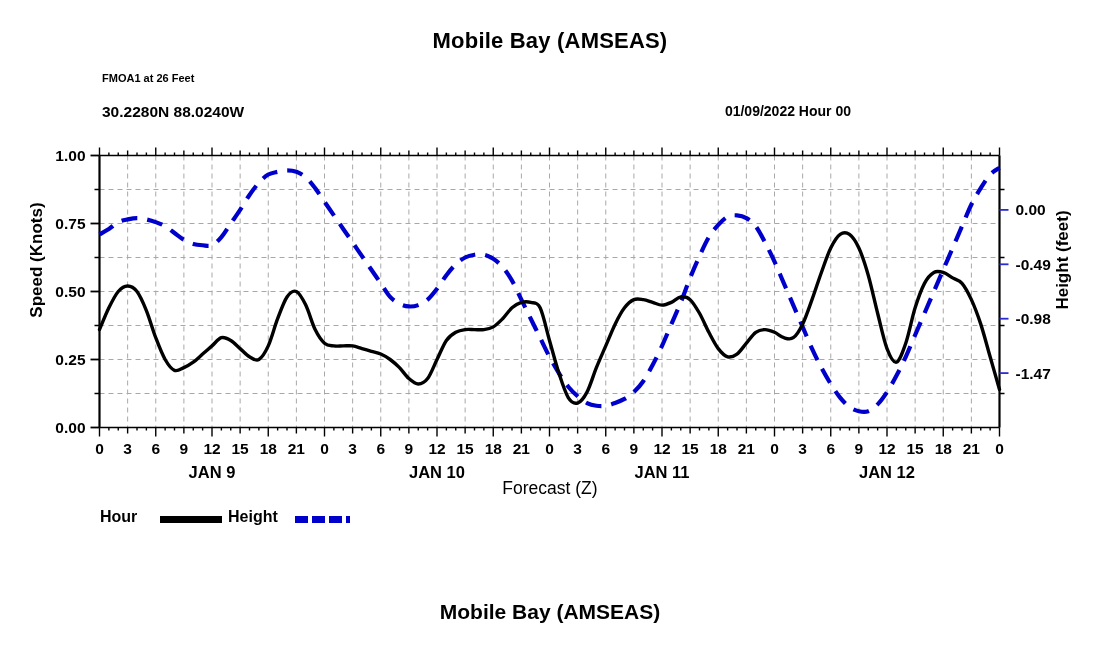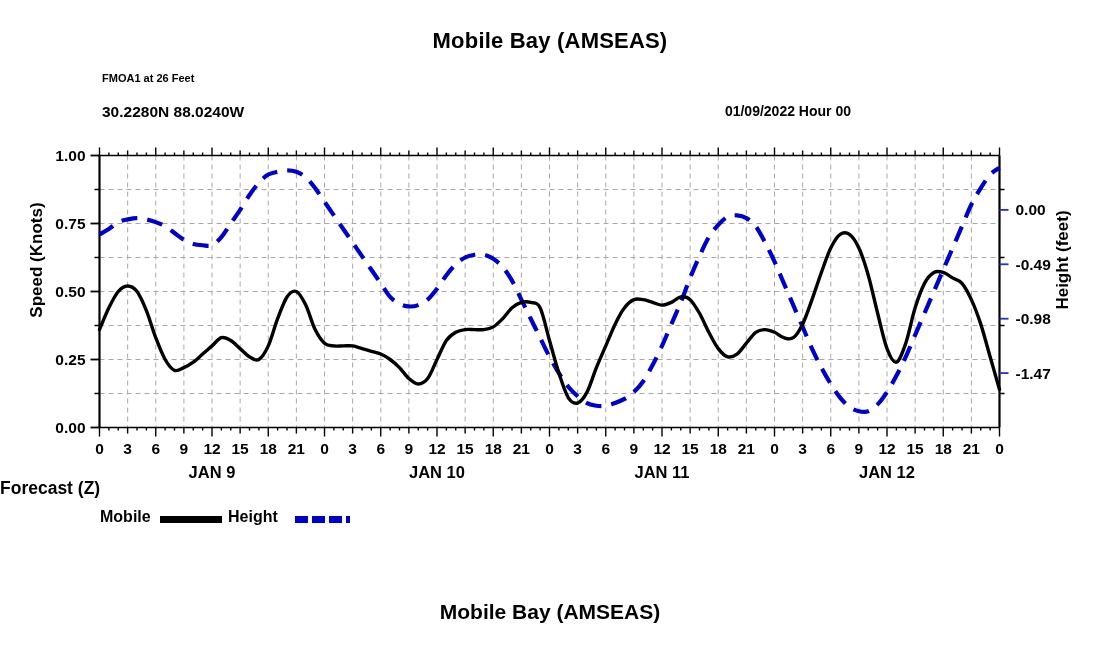--- a/index.html
+++ b/index.html
@@ -94,22 +94,23 @@
     font-size: 17px;
     font-weight: bold;
     transform: rotate(-90deg);
     transform-origin: center center;
   }
   .xlabel {
     position: absolute;
     left: 0;
     top: 478px;
     width: 1100px;
+    text-align: center;
     font-size: 17.5px;
-    font-weight: bold;
+    font-weight: normal;
   }
   .plot-svg {
     position: absolute;
     left: 0; top: 0;
   }
   .tick-text {
     font-family: "Liberation Sans", sans-serif;
     font-size: 15.5px;
     font-weight: bold;
     fill: #000000;
@@ -448,20 +449,20 @@
       <text x="971.375" y="453.5" text-anchor="middle" class="hour-text">21</text>
       <text x="999.5" y="453.5" text-anchor="middle" class="hour-text">0</text>
       <text x="212" y="477.5" text-anchor="middle" class="day-text">JAN 9</text>
       <text x="437" y="477.5" text-anchor="middle" class="day-text">JAN 10</text>
       <text x="662" y="477.5" text-anchor="middle" class="day-text">JAN 11</text>
       <text x="887" y="477.5" text-anchor="middle" class="day-text">JAN 12</text>
       <path d="M 99.50 234.38 C 101.06 233.47, 105.75 230.98, 108.88 228.94 C 112.00 226.90, 115.13 223.73, 118.25 222.14 C 121.38 220.55, 124.50 220.10, 127.63 219.42 C 130.75 218.74, 133.88 218.06, 137.00 218.06 C 140.13 218.06, 143.25 218.74, 146.38 219.42 C 149.50 220.10, 152.63 221.01, 155.75 222.14 C 158.88 223.27, 162.00 224.41, 165.13 226.22 C 168.25 228.03, 171.38 230.75, 174.50 233.02 C 177.63 235.29, 180.75 238.01, 183.88 239.82 C 187.00 241.63, 190.13 242.99, 193.25 243.90 C 196.38 244.81, 199.50 245.03, 202.63 245.26 C 205.75 245.49, 208.88 246.62, 212.00 245.26 C 215.13 243.90, 218.25 240.73, 221.38 237.10 C 224.50 233.47, 227.63 228.03, 230.75 223.50 C 233.88 218.97, 237.00 214.66, 240.13 209.90 C 243.25 205.14, 246.38 199.47, 249.50 194.94 C 252.63 190.41, 255.75 186.10, 258.88 182.70 C 262.00 179.30, 265.13 176.35, 268.25 174.54 C 271.38 172.73, 274.50 172.50, 277.63 171.82 C 280.75 171.14, 283.88 170.46, 287.00 170.46 C 290.13 170.46, 293.25 170.69, 296.38 171.82 C 299.50 172.95, 302.63 174.54, 305.75 177.26 C 308.88 179.98, 312.00 184.06, 315.13 188.14 C 318.25 192.22, 321.38 197.21, 324.50 201.74 C 327.63 206.27, 330.75 210.81, 333.88 215.34 C 337.00 219.87, 340.13 224.41, 343.25 228.94 C 346.38 233.47, 349.50 238.01, 352.63 242.54 C 355.75 247.07, 358.88 251.61, 362.00 256.14 C 365.13 260.67, 368.25 265.21, 371.38 269.74 C 374.50 274.27, 377.63 278.81, 380.75 283.34 C 383.88 287.87, 387.00 293.54, 390.13 296.94 C 393.25 300.34, 396.38 302.15, 399.50 303.74 C 402.63 305.33, 405.75 306.23, 408.88 306.46 C 412.00 306.69, 415.13 306.23, 418.25 305.10 C 421.38 303.97, 424.50 302.38, 427.63 299.66 C 430.75 296.94, 433.88 292.86, 437.00 288.78 C 440.13 284.70, 443.25 279.26, 446.38 275.18 C 449.50 271.10, 452.63 267.25, 455.75 264.30 C 458.88 261.35, 462.00 259.09, 465.13 257.50 C 468.25 255.91, 471.38 255.23, 474.50 254.78 C 477.63 254.33, 480.75 254.10, 483.88 254.78 C 487.00 255.46, 490.13 256.82, 493.25 258.86 C 496.38 260.90, 499.50 263.39, 502.63 267.02 C 505.75 270.65, 508.88 275.18, 512.00 280.62 C 515.13 286.06, 518.25 293.31, 521.38 299.66 C 524.50 306.01, 527.63 312.35, 530.75 318.70 C 533.88 325.05, 537.00 331.39, 540.13 337.74 C 543.25 344.09, 546.38 350.89, 549.50 356.78 C 552.63 362.67, 555.75 368.11, 558.88 373.10 C 562.00 378.09, 565.13 382.85, 568.25 386.70 C 571.38 390.55, 574.50 393.50, 577.63 396.22 C 580.75 398.94, 583.88 401.43, 587.00 403.02 C 590.13 404.61, 593.25 405.29, 596.38 405.74 C 599.50 406.19, 602.63 406.19, 605.75 405.74 C 608.88 405.29, 612.00 404.15, 615.13 403.02 C 618.25 401.89, 621.38 400.75, 624.50 398.94 C 627.63 397.13, 630.75 395.09, 633.88 392.14 C 637.00 389.19, 640.13 385.79, 643.25 381.26 C 646.38 376.73, 649.50 370.83, 652.63 364.94 C 655.75 359.05, 658.88 352.70, 662.00 345.90 C 665.13 339.10, 668.25 331.39, 671.38 324.14 C 674.50 316.89, 677.63 310.09, 680.75 302.38 C 683.88 294.67, 687.00 285.61, 690.13 277.90 C 693.25 270.19, 696.38 262.94, 699.50 256.14 C 702.63 249.34, 705.75 242.31, 708.88 237.10 C 712.00 231.89, 715.13 228.26, 718.25 224.86 C 721.38 221.46, 724.50 218.29, 727.63 216.70 C 730.75 215.11, 733.88 215.11, 737.00 215.34 C 740.13 215.57, 743.25 216.25, 746.38 218.06 C 749.50 219.87, 752.63 222.14, 755.75 226.22 C 758.88 230.30, 762.00 236.65, 765.13 242.54 C 768.25 248.43, 771.38 254.78, 774.50 261.58 C 777.63 268.38, 780.75 276.09, 783.88 283.34 C 787.00 290.59, 790.13 297.85, 793.25 305.10 C 796.38 312.35, 799.50 319.61, 802.63 326.86 C 805.75 334.11, 808.88 341.82, 812.00 348.62 C 815.13 355.42, 818.25 361.77, 821.38 367.66 C 824.50 373.55, 827.63 378.99, 830.75 383.98 C 833.88 388.97, 837.00 393.73, 840.13 397.58 C 843.25 401.43, 846.38 404.83, 849.50 407.10 C 852.63 409.37, 855.75 410.50, 858.88 411.18 C 862.00 411.86, 865.13 412.31, 868.25 411.18 C 871.38 410.05, 874.50 407.55, 877.63 404.38 C 880.75 401.21, 883.88 396.90, 887.00 392.14 C 890.13 387.38, 893.25 381.71, 896.38 375.82 C 899.50 369.93, 902.63 363.58, 905.75 356.78 C 908.88 349.98, 912.00 342.27, 915.13 335.02 C 918.25 327.77, 921.38 320.51, 924.50 313.26 C 927.63 306.01, 930.75 298.75, 933.88 291.50 C 937.00 284.25, 940.13 276.99, 943.25 269.74 C 946.38 262.49, 949.50 255.23, 952.63 247.98 C 955.75 240.73, 958.88 233.47, 962.00 226.22 C 965.13 218.97, 968.25 210.81, 971.38 204.46 C 974.50 198.11, 977.63 193.13, 980.75 188.14 C 983.88 183.15, 987.00 177.94, 990.13 174.54 C 993.25 171.14, 997.94 168.87, 999.50 167.74" fill="none" stroke="#0000CC" stroke-width="4.2" stroke-dasharray="16,10" stroke-linecap="butt"></path>
       <path d="M 99.50 329.58 C 101.06 325.95, 105.75 314.17, 108.88 307.82 C 112.00 301.47, 115.13 295.13, 118.25 291.50 C 121.38 287.87, 124.50 286.06, 127.63 286.06 C 130.75 286.06, 133.88 287.42, 137.00 291.50 C 140.13 295.58, 143.25 302.83, 146.38 310.54 C 149.50 318.25, 152.63 329.58, 155.75 337.74 C 158.88 345.90, 162.00 354.06, 165.13 359.50 C 168.25 364.94, 171.38 369.02, 174.50 370.38 C 177.63 371.74, 180.75 369.02, 183.88 367.66 C 187.00 366.30, 190.13 364.49, 193.25 362.22 C 196.38 359.95, 199.50 356.78, 202.63 354.06 C 205.75 351.34, 208.88 348.62, 212.00 345.90 C 215.13 343.18, 218.25 338.65, 221.38 337.74 C 224.50 336.83, 227.63 338.65, 230.75 340.46 C 233.88 342.27, 237.00 345.90, 240.13 348.62 C 243.25 351.34, 246.38 354.97, 249.50 356.78 C 252.63 358.59, 255.75 361.31, 258.88 359.50 C 262.00 357.69, 265.13 352.70, 268.25 345.90 C 271.38 339.10, 274.50 326.86, 277.63 318.70 C 280.75 310.54, 283.88 301.47, 287.00 296.94 C 290.13 292.41, 293.25 290.14, 296.38 291.50 C 299.50 292.86, 302.63 298.75, 305.75 305.10 C 308.88 311.45, 312.00 323.23, 315.13 329.58 C 318.25 335.93, 321.38 340.46, 324.50 343.18 C 327.63 345.90, 330.75 345.45, 333.88 345.90 C 337.00 346.35, 340.13 345.90, 343.25 345.90 C 346.38 345.90, 349.50 345.45, 352.63 345.90 C 355.75 346.35, 358.88 347.71, 362.00 348.62 C 365.13 349.53, 368.25 350.43, 371.38 351.34 C 374.50 352.25, 377.63 352.70, 380.75 354.06 C 383.88 355.42, 387.00 357.23, 390.13 359.50 C 393.25 361.77, 396.38 364.49, 399.50 367.66 C 402.63 370.83, 405.75 375.82, 408.88 378.54 C 412.00 381.26, 415.13 383.98, 418.25 383.98 C 421.38 383.98, 424.50 382.62, 427.63 378.54 C 430.75 374.46, 433.88 365.85, 437.00 359.50 C 440.13 353.15, 443.25 344.99, 446.38 340.46 C 449.50 335.93, 452.63 334.11, 455.75 332.30 C 458.88 330.49, 462.00 330.03, 465.13 329.58 C 468.25 329.13, 471.38 329.58, 474.50 329.58 C 477.63 329.58, 480.75 330.03, 483.88 329.58 C 487.00 329.13, 490.13 328.67, 493.25 326.86 C 496.38 325.05, 499.50 321.87, 502.63 318.70 C 505.75 315.53, 508.88 310.54, 512.00 307.82 C 515.13 305.10, 518.25 303.29, 521.38 302.38 C 524.50 301.47, 527.63 301.47, 530.75 302.38 C 533.88 303.29, 537.00 301.47, 540.13 307.82 C 543.25 314.17, 546.38 329.58, 549.50 340.46 C 552.63 351.34, 555.75 363.58, 558.88 373.10 C 562.00 382.62, 565.13 392.59, 568.25 397.58 C 571.38 402.57, 574.50 403.93, 577.63 403.02 C 580.75 402.11, 583.88 398.03, 587.00 392.14 C 590.13 386.25, 593.25 375.37, 596.38 367.66 C 599.50 359.95, 602.63 353.15, 605.75 345.90 C 608.88 338.65, 612.00 330.49, 615.13 324.14 C 618.25 317.79, 621.38 311.90, 624.50 307.82 C 627.63 303.74, 630.75 301.02, 633.88 299.66 C 637.00 298.30, 640.13 299.21, 643.25 299.66 C 646.38 300.11, 649.50 301.47, 652.63 302.38 C 655.75 303.29, 658.88 305.10, 662.00 305.10 C 665.13 305.10, 668.25 303.74, 671.38 302.38 C 674.50 301.02, 677.63 297.39, 680.75 296.94 C 683.88 296.49, 687.00 296.94, 690.13 299.66 C 693.25 302.38, 696.38 307.82, 699.50 313.26 C 702.63 318.70, 705.75 326.41, 708.88 332.30 C 712.00 338.19, 715.13 344.54, 718.25 348.62 C 721.38 352.70, 724.50 355.87, 727.63 356.78 C 730.75 357.69, 733.88 356.33, 737.00 354.06 C 740.13 351.79, 743.25 346.81, 746.38 343.18 C 749.50 339.55, 752.63 334.57, 755.75 332.30 C 758.88 330.03, 762.00 329.58, 765.13 329.58 C 768.25 329.58, 771.38 330.94, 774.50 332.30 C 777.63 333.66, 780.75 336.83, 783.88 337.74 C 787.00 338.65, 790.13 340.01, 793.25 337.74 C 796.38 335.47, 799.50 330.49, 802.63 324.14 C 805.75 317.79, 808.88 308.27, 812.00 299.66 C 815.13 291.05, 818.25 281.07, 821.38 272.46 C 824.50 263.85, 827.63 254.33, 830.75 247.98 C 833.88 241.63, 837.00 236.65, 840.13 234.38 C 843.25 232.11, 846.38 232.11, 849.50 234.38 C 852.63 236.65, 855.75 241.18, 858.88 247.98 C 862.00 254.78, 865.13 264.30, 868.25 275.18 C 871.38 286.06, 874.50 301.02, 877.63 313.26 C 880.75 325.50, 883.88 340.46, 887.00 348.62 C 890.13 356.78, 893.25 363.13, 896.38 362.22 C 899.50 361.31, 902.63 352.25, 905.75 343.18 C 908.88 334.11, 912.00 317.79, 915.13 307.82 C 918.25 297.85, 921.38 289.23, 924.50 283.34 C 927.63 277.45, 930.75 274.27, 933.88 272.46 C 937.00 270.65, 940.13 271.55, 943.25 272.46 C 946.38 273.37, 949.50 276.09, 952.63 277.90 C 955.75 279.71, 958.88 279.71, 962.00 283.34 C 965.13 286.97, 968.25 292.86, 971.38 299.66 C 974.50 306.46, 977.63 314.62, 980.75 324.14 C 983.88 333.66, 987.00 345.90, 990.13 356.78 C 993.25 367.66, 997.94 383.98, 999.50 389.42" fill="none" stroke="#000000" stroke-width="3.4" stroke-linecap="round" stroke-linejoin="round"></path>
     </svg>
 
-  <div class="legend-text" id="legend-speed-label" style="left:100px; top:508px;">Mobile</div>
+  <div class="legend-text" id="legend-speed-label" style="left:100px; top:508px;">Hour</div>
   <div class="legend-swatch" id="legend-speed-swatch" style="left: 160px; top: 516px; width: 62px; background: rgb(0, 0, 0);"></div>
   <div class="legend-text" id="legend-height-label" style="left:228px; top:508px;text-align:center;">Height</div>
   <div class="legend-swatch" id="legend-height-swatch" style="left: 295px; top: 516px; width: 55px; background: repeating-linear-gradient(90deg, rgb(0, 0, 204) 0px, rgb(0, 0, 204) 13px, rgb(255, 255, 255) 13px, rgb(255, 255, 255) 17px) rgb(0, 0, 204);"></div>
 
   <div class="bottom-title">Mobile Bay (AMSEAS)</div>
 
 </div>
 
 </body></html>

